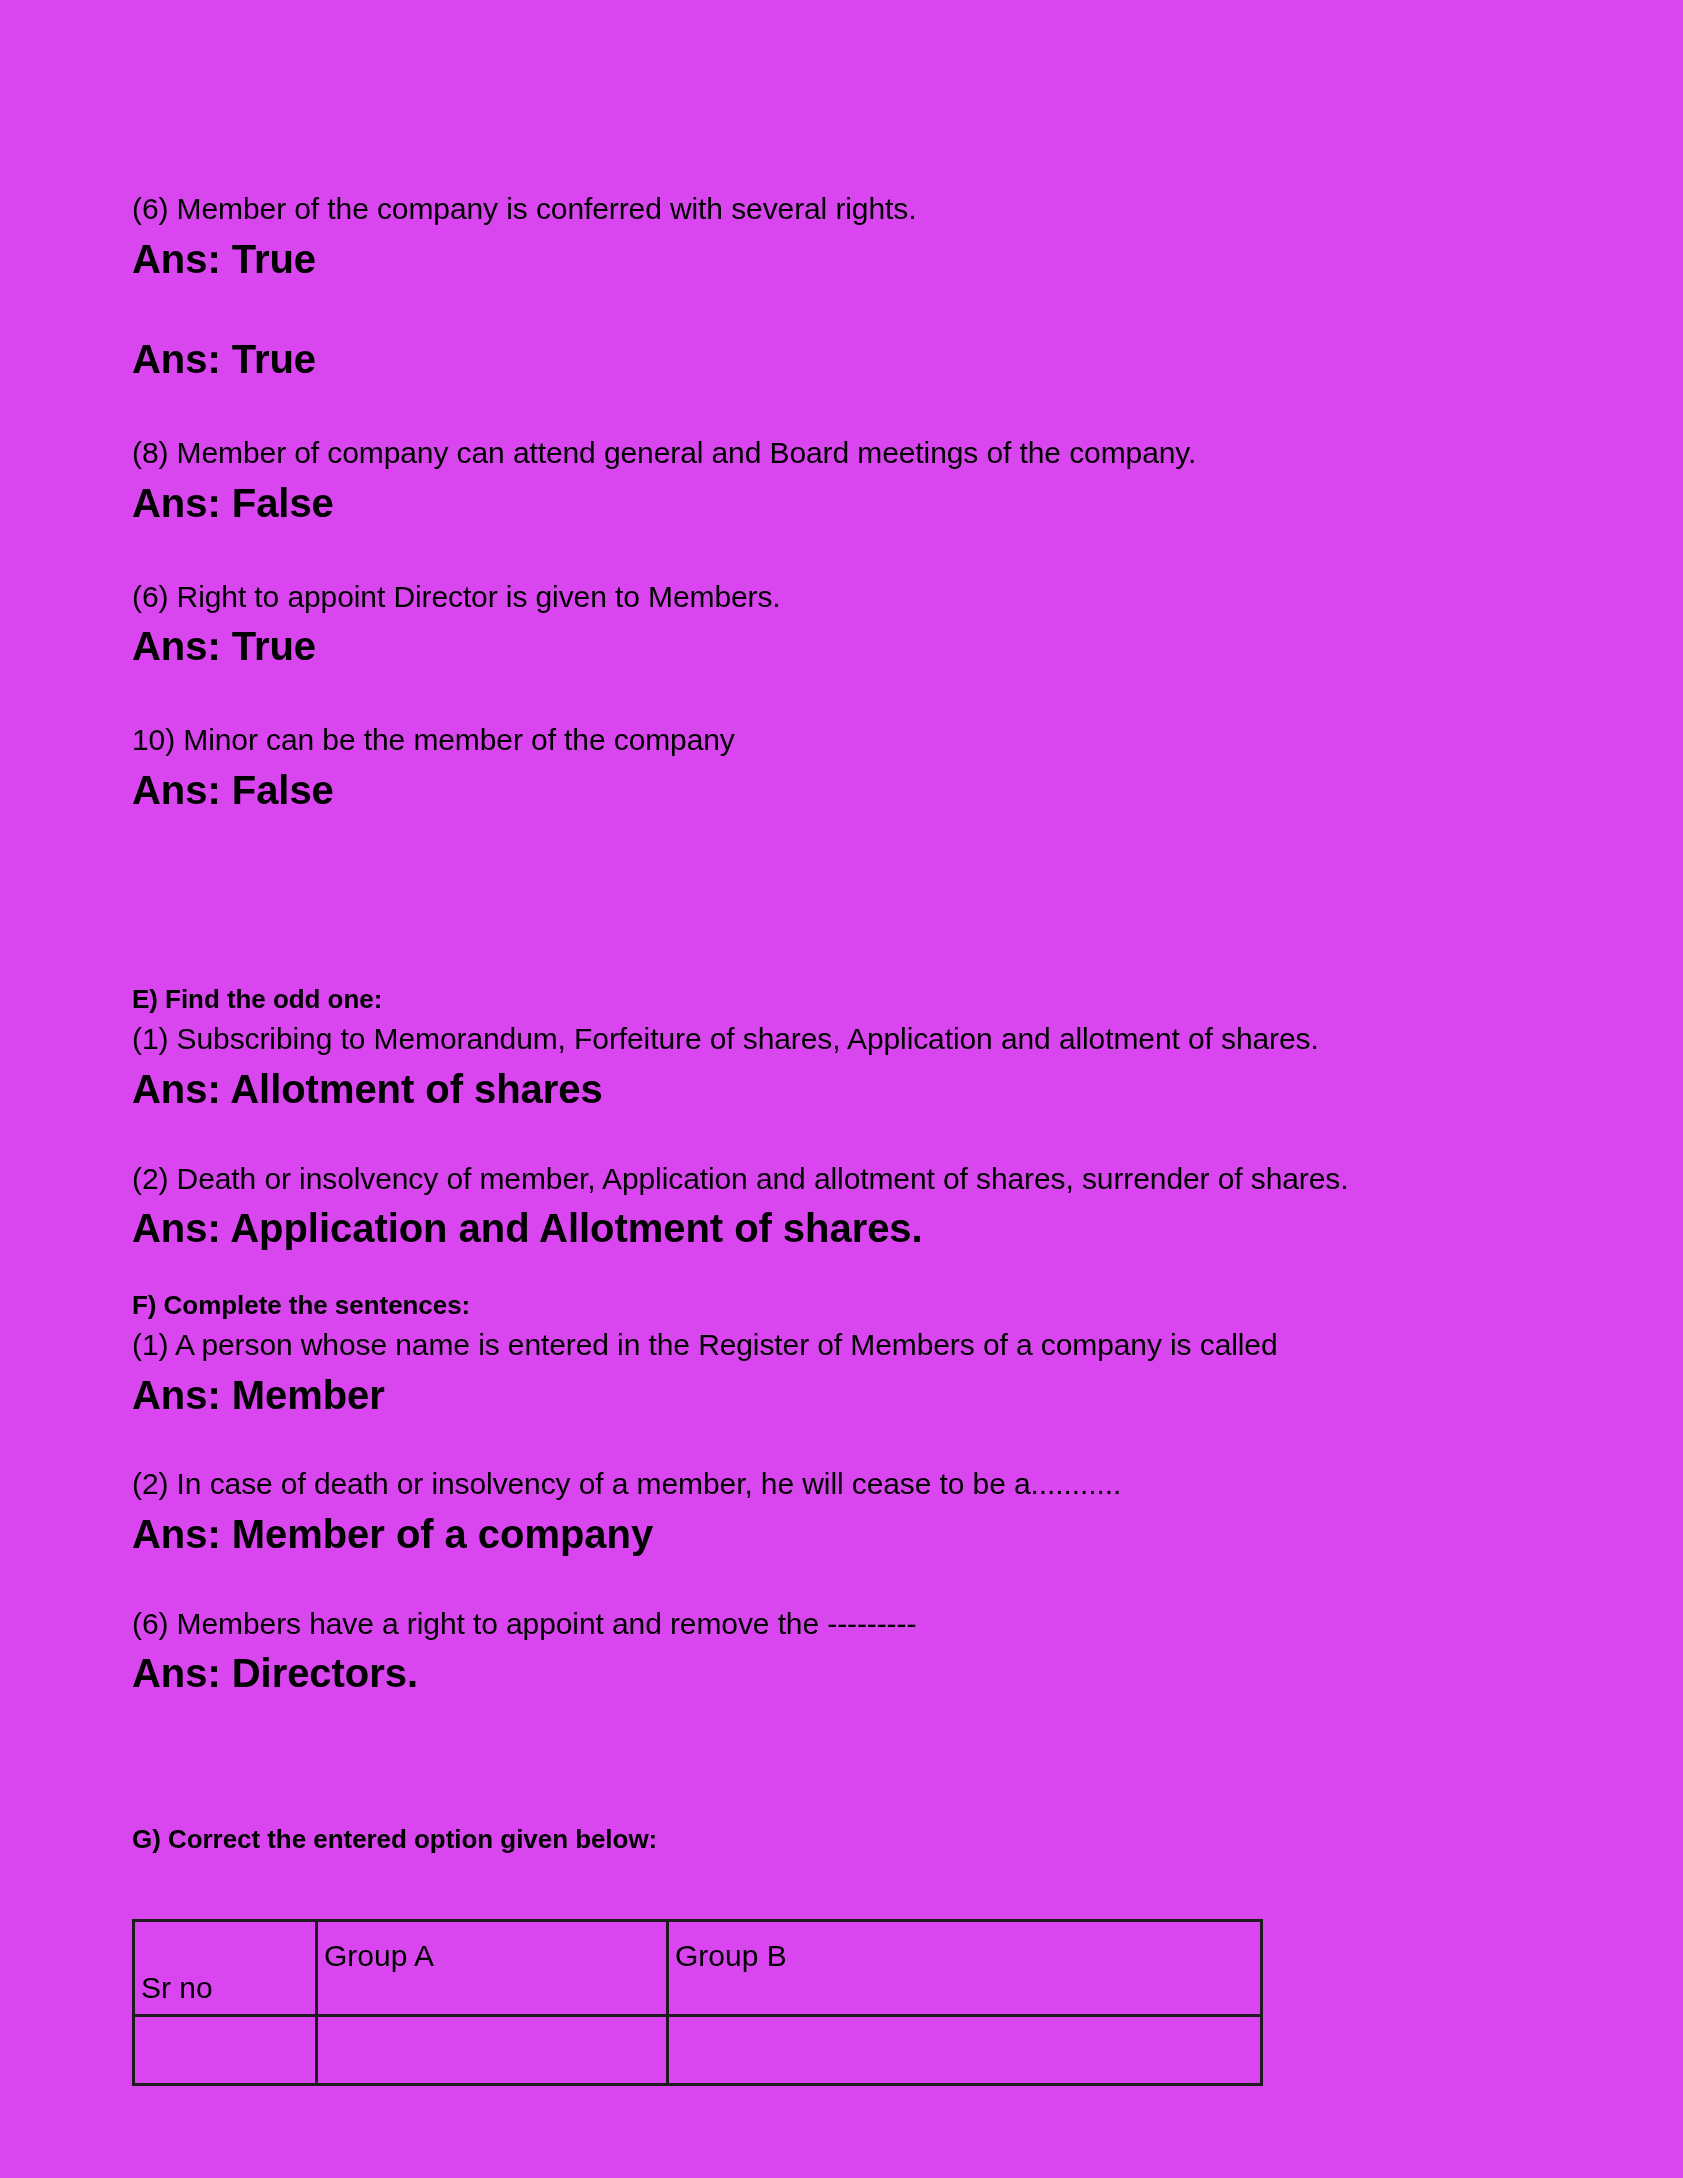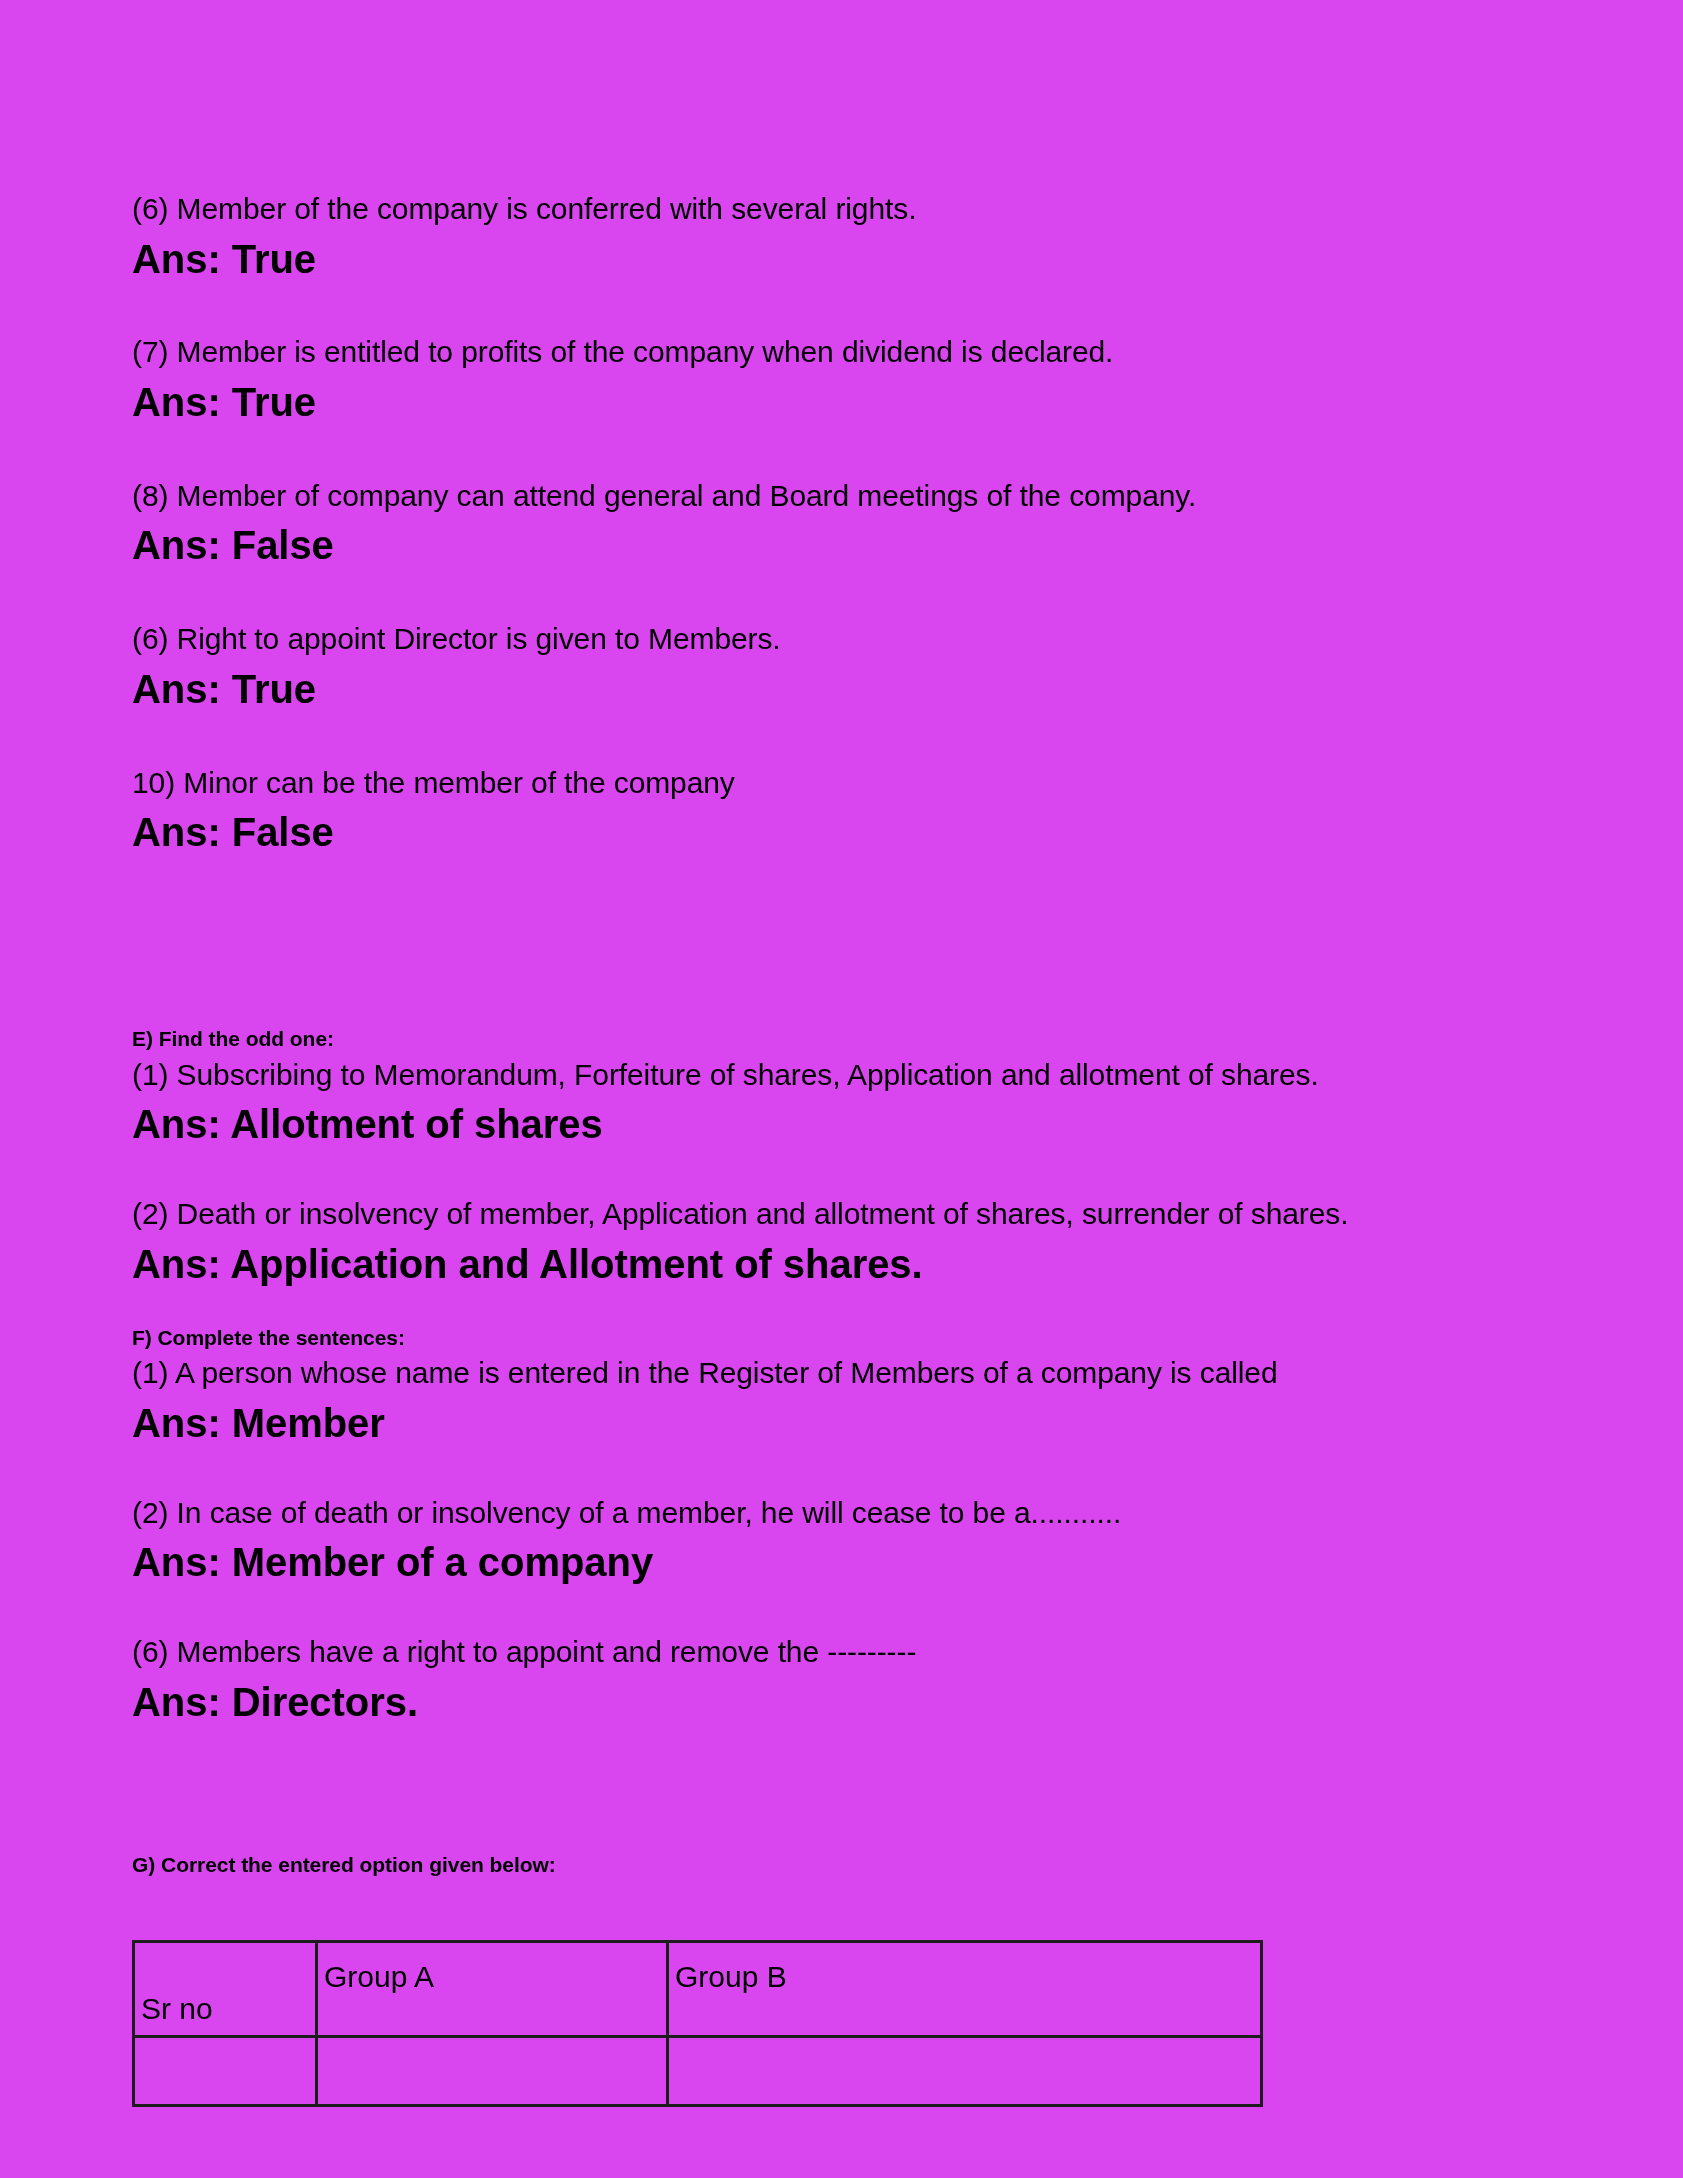--- a/index.html
+++ b/index.html
@@ -37,21 +37,21 @@
     max-width: 1341px;
   }
   .a-line {
     font-size: 40px;
     line-height: 1.42;
     font-weight: bold;
     margin: 0;
     letter-spacing: -0.05px;
   }
   .section-head {
-    font-size: 21px;
+    font-size: 26px;
     line-height: 1.42;
     font-weight: bold;
     margin: 0;
     letter-spacing: -0.05px;
   }
   .gap-lg { height: 119px; }
   .gap-md { height: 61px; }
   .gap-sm { height: 30px; }
 
   .sub-block { margin: 0 0 40px 0; }
@@ -86,21 +86,20 @@
   <div class="content">
 
     <div>
 
       <div class="q-block">
         <p class="q-line">(6) Member of the company is conferred with several rights.</p>
         <p class="a-line">Ans: True</p>
       </div>
 
       <div class="q-block">
-        <p class="q-line">(7) Member is entitled to profits of the company when dividend is declared.</p>
         <p class="a-line">Ans: True</p>
       </div>
 
       <div class="q-block">
         <p class="q-line">(8) Member of company can attend general and Board meetings of the company.</p>
         <p class="a-line">Ans: False</p>
       </div>
 
       <div class="q-block">
         <p class="q-line">(6) Right to appoint Director is given to Members.</p>

